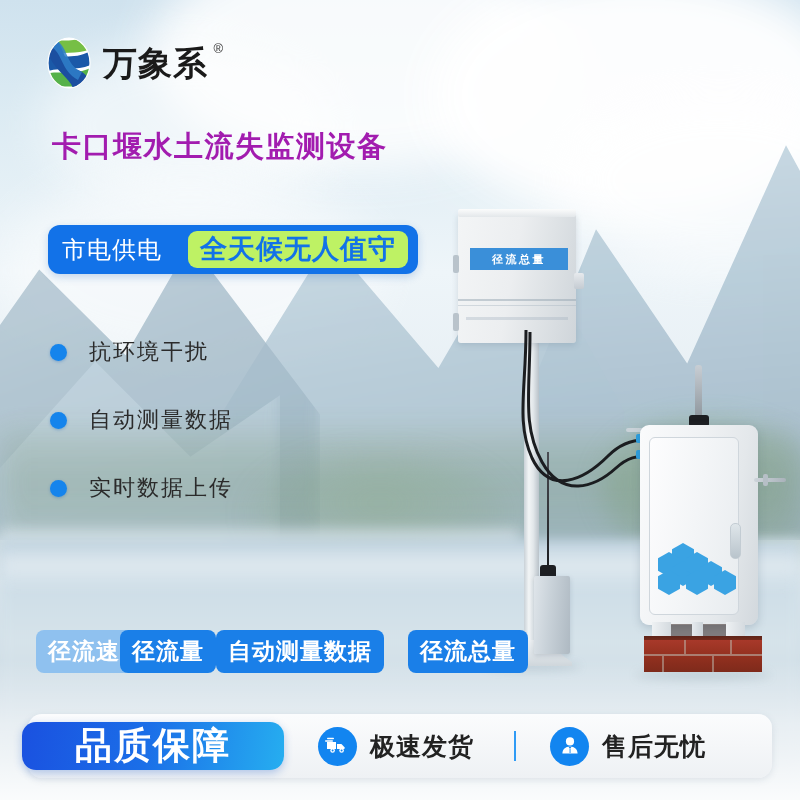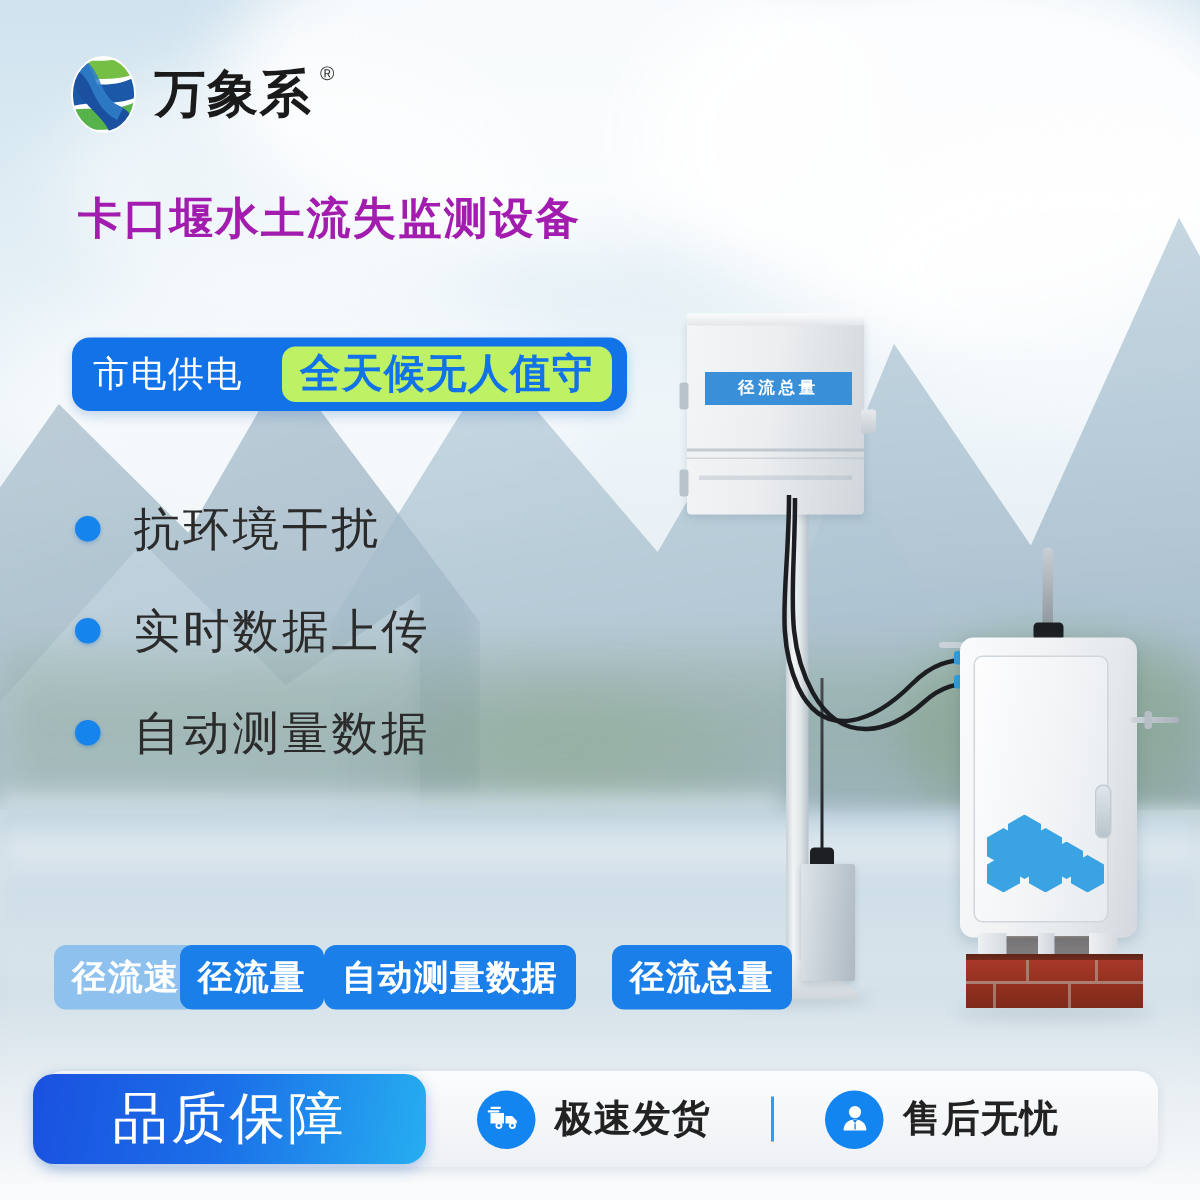--- a/index.html
+++ b/index.html
@@ -67,37 +67,37 @@
     background:#1272e8;border-radius:12px;padding:6px 10px 6px 14px;box-shadow:0 3px 8px rgba(20,90,180,.22);}
   .badge-a{font-size:24px;font-weight:400;color:#ffffff;letter-spacing:1px;line-height:1;padding-right:26px;}
   .badge-b{font-size:27px;font-weight:700;color:#1272e8;letter-spacing:1px;line-height:1;
     background:#bef264;border-radius:9px;padding:5px 12px;}
 
   
   .feats{position:absolute;left:50px;top:318px;}
   .feat{display:flex;align-items:center;gap:22px;height:68px;}
   .dot{width:17px;height:17px;border-radius:50%;background:#1584ec;flex:none;
     box-shadow:0 1px 3px rgba(20,100,190,.35);}
-  .feat-label{font-size:31px;font-weight:500;color:#2b2b2b;letter-spacing:2px;line-height:1;}
+  .feat-label{font-size:22px;font-weight:500;color:#2b2b2b;letter-spacing:2px;line-height:1;}
 
   
   .tags{position:absolute;left:48px;top:630px;display:flex;align-items:center;}
   .tag{font-size:23px;font-weight:700;color:#fff;letter-spacing:1px;line-height:1;
     background:#1a7fe8;border-radius:8px;padding:10px 12px;white-space:nowrap;}
   .tag.ghost{background:#8fc1ef;position:relative;z-index:0;margin-left:-12px;margin-right:-12px;}
   .tag.front{position:relative;z-index:2;}
 
   
   .botbar{position:absolute;left:28px;top:714px;width:744px;height:64px;
     background:linear-gradient(180deg,#fbfcfd,#eef1f4);border-radius:14px;
     box-shadow:0 2px 7px rgba(100,120,140,.16);display:flex;align-items:center;}
-  .quality{margin-left:-6px;height:60px;min-width:262px;border-radius:14px;
+  .quality{margin-left:-6px;height:48px;min-width:262px;border-radius:14px;
     background:linear-gradient(100deg,#1a51e0 0%,#1b6fe8 48%,#26aef0 100%);
     display:flex;align-items:center;justify-content:center;
-    font-size:37px;font-weight:400;color:#fff;letter-spacing:2px;
+    font-size:37px;font-weight:700;color:#fff;letter-spacing:2px;
     box-shadow:0 3px 9px rgba(25,90,200,.3);}
   .svc{display:flex;align-items:center;gap:13px;margin-left:34px;}
   .svc-ico{width:39px;height:39px;border-radius:50%;background:#1285f0;flex:none;
     display:flex;align-items:center;justify-content:center;}
   .svc-label{font-size:25px;font-weight:700;color:#222;letter-spacing:1px;line-height:1;}
   .vdiv{width:2px;height:30px;background:#2f9bf5;margin-left:40px;}
 
   
   .station{position:absolute;left:458px;top:213px;width:118px;height:130px;}
   .st-body{position:absolute;inset:0;border-radius:3px;
@@ -293,25 +293,25 @@
     <span class="badge-b">全天候无人值守</span>
   </div>
 
   <div class="feats">
     <div class="feat">
       <span class="dot"></span>
       <span class="feat-label">抗环境干扰</span>
     </div>
     <div class="feat">
       <span class="dot"></span>
-      <span class="feat-label">实时数据上传</span>
+      <span class="feat-label">自动测量数据</span>
     </div>
     <div class="feat">
       <span class="dot"></span>
-      <span class="feat-label">自动测量数据</span>
+      <span class="feat-label">实时数据上传</span>
     </div>
   </div>
 
   <div class="tags">
     <span class="tag ghost">径流速</span>
     <span class="tag front">径流量</span>
     <span class="tag front">自动测量数据</span>
     <span class="tag front" style="margin-left:24px;">径流总量</span>
   </div>
 

